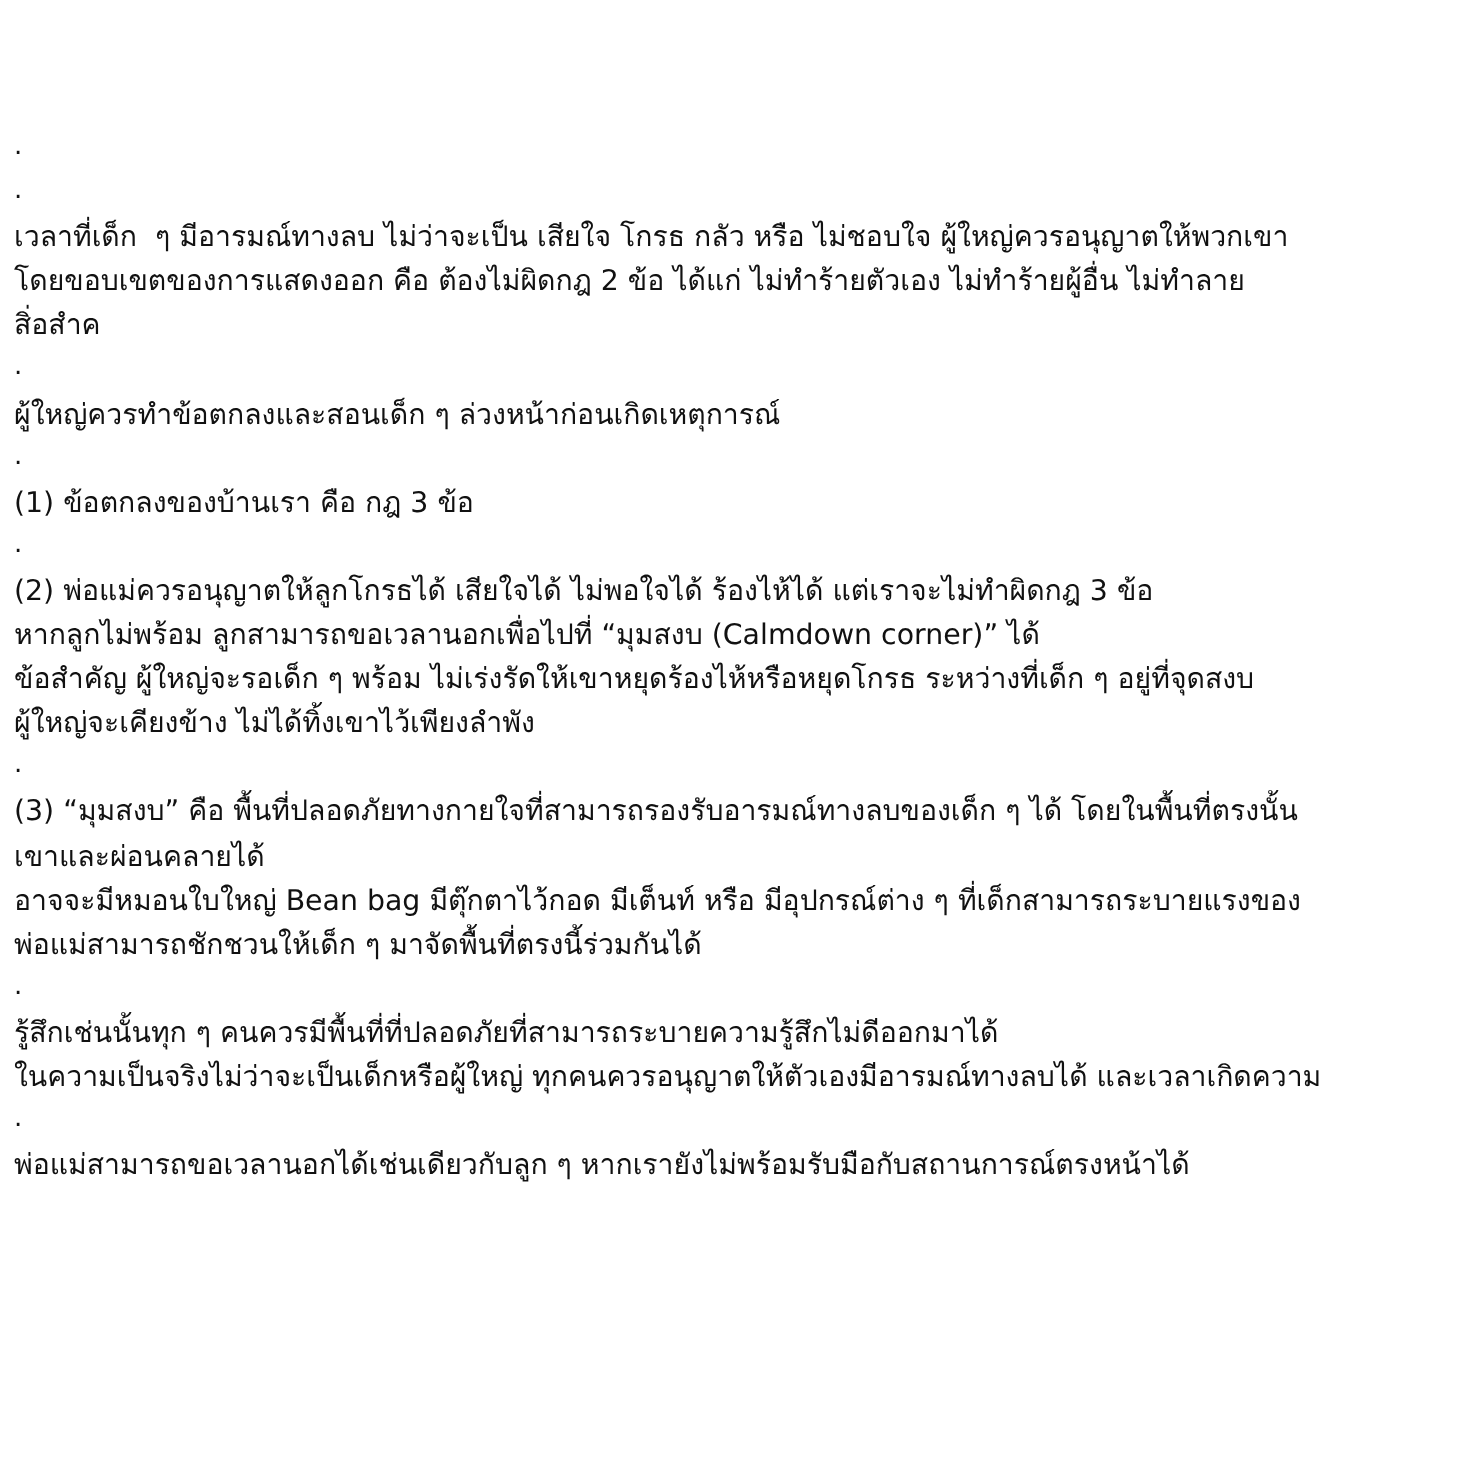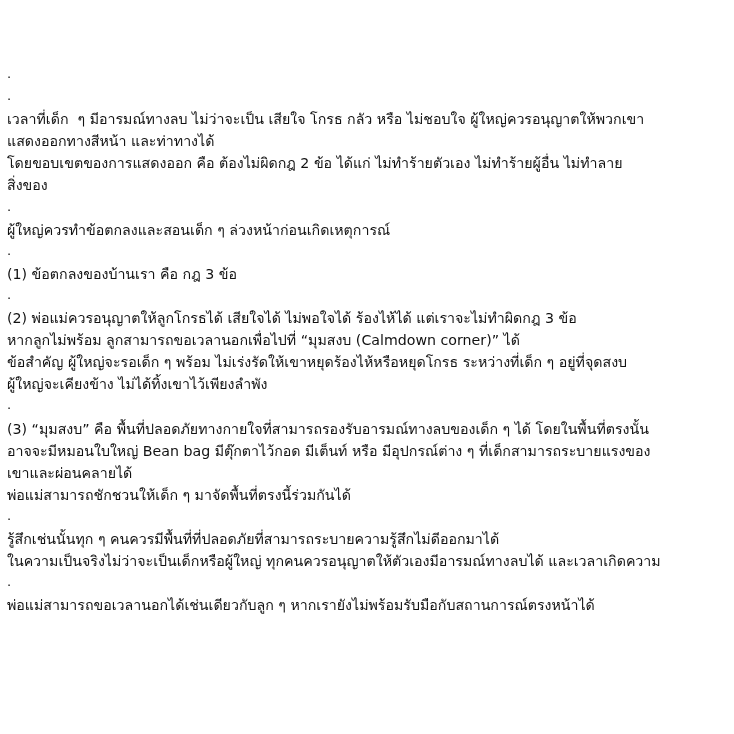--- a/index.html
+++ b/index.html
@@ -17,44 +17,43 @@
   </style>
 </head>
 <body>
 
 <div id="doc">
   <div class="line dot">.</div>
 
   <div class="line dot">.</div>
   <div>
     <div class="line">เวลาที่เด็ก  ๆ มีอารมณ์ทางลบ ไม่ว่าจะเป็น เสียใจ โกรธ กลัว หรือ ไม่ชอบใจ ผู้ใหญ่ควรอนุญาตให้พวกเขา</div>
-    <div class="line">แสดงออกทางสีหน้า และท่าทางได้</div>
     <div class="line">โดยขอบเขตของการแสดงออก คือ ต้องไม่ผิดกฎ 2 ข้อ ได้แก่ ไม่ทำร้ายตัวเอง ไม่ทำร้ายผู้อื่น ไม่ทำลาย</div>
-    <div class="line">สิ่งของ</div>
+    <div class="line">สิ่อสำค</div>
   </div>
 
   <div class="line dot">.</div>
   <div class="line">ผู้ใหญ่ควรทำข้อตกลงและสอนเด็ก ๆ ล่วงหน้าก่อนเกิดเหตุการณ์</div>
 
   <div class="line dot">.</div>
   <div class="line">(1) ข้อตกลงของบ้านเรา คือ กฎ 3 ข้อ</div>
 
   <div class="line dot">.</div>
   <div>
     <div class="line">(2) พ่อแม่ควรอนุญาตให้ลูกโกรธได้ เสียใจได้ ไม่พอใจได้ ร้องไห้ได้ แต่เราจะไม่ทำผิดกฎ 3 ข้อ</div>
     <div class="line">หากลูกไม่พร้อม ลูกสามารถขอเวลานอกเพื่อไปที่ “มุมสงบ (Calmdown corner)” ได้</div>
     <div class="line">ข้อสำคัญ ผู้ใหญ่จะรอเด็ก ๆ พร้อม ไม่เร่งรัดให้เขาหยุดร้องไห้หรือหยุดโกรธ ระหว่างที่เด็ก ๆ อยู่ที่จุดสงบ</div>
     <div class="line">ผู้ใหญ่จะเคียงข้าง ไม่ได้ทิ้งเขาไว้เพียงลำพัง</div>
   </div>
 
   <div class="line dot">.</div>
   <div>
     <div class="line">(3) “มุมสงบ” คือ พื้นที่ปลอดภัยทางกายใจที่สามารถรองรับอารมณ์ทางลบของเด็ก ๆ ได้ โดยในพื้นที่ตรงนั้น</div>
+    <div class="line">เขาและผ่อนคลายได้</div>
     <div class="line">อาจจะมีหมอนใบใหญ่ Bean bag มีตุ๊กตาไว้กอด มีเต็นท์ หรือ มีอุปกรณ์ต่าง ๆ ที่เด็กสามารถระบายแรงของ</div>
-    <div class="line">เขาและผ่อนคลายได้</div>
     <div class="line">พ่อแม่สามารถชักชวนให้เด็ก ๆ มาจัดพื้นที่ตรงนี้ร่วมกันได้</div>
   </div>
 
   <div class="line dot">.</div>
   <div>
     <div class="line">รู้สึกเช่นนั้นทุก ๆ คนควรมีพื้นที่ที่ปลอดภัยที่สามารถระบายความรู้สึกไม่ดีออกมาได้</div>
     <div class="line">ในความเป็นจริงไม่ว่าจะเป็นเด็กหรือผู้ใหญ่ ทุกคนควรอนุญาตให้ตัวเองมีอารมณ์ทางลบได้ และเวลาเกิดความ</div>
   </div>
 
   <div class="line dot">.</div>

